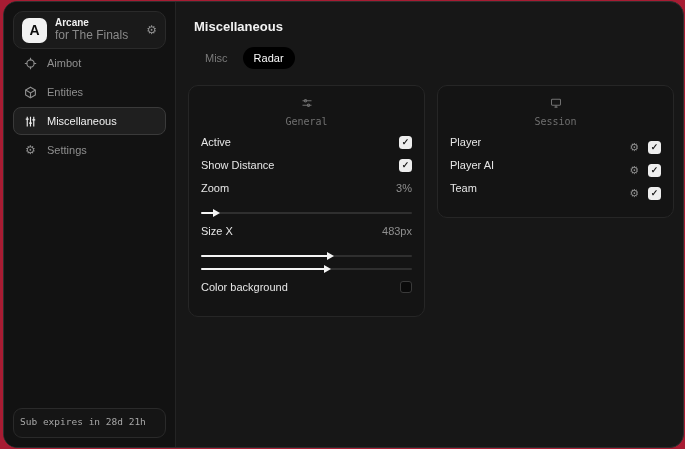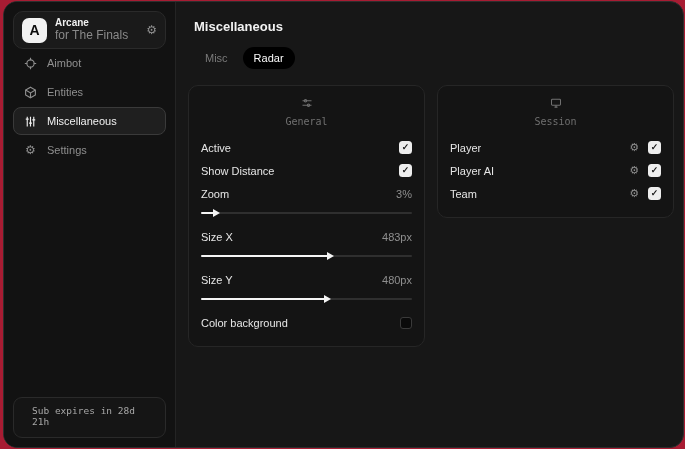--- a/index.html
+++ b/index.html
@@ -43,21 +43,21 @@
   .nav-item svg { width:13px; height:13px; stroke:#8f8f8f; fill:none; stroke-width:1.4; flex-shrink:0; }
   .nav-item.active {
     background:#1f1f1f; border:1px solid #3a3a3a; color:#f0f0f0;
   }
   .nav-item.active svg { stroke:#f0f0f0; }
   .nav-gear-glyph { font-family:"DejaVu Sans", sans-serif; font-size:12px; width:13px; text-align:center; }
 
   .sub-card {
     position:absolute; left:9px; right:9px; bottom:9px;
     background:#151515; border:1px solid #2a2a2a; border-radius:9px;
-    padding:7px 18px;
+    padding:7px 6px;
   }
   .sub-line1 { font-family:"DejaVu Sans Mono", monospace; font-size:9.5px; color:#a8a8a8; margin-bottom:3px; }
   .sub-line2 { font-size:9.5px; color:#e3e3e3; font-weight:bold; }
 
   
   .main { flex:1; padding:13px 12px; }
   .page-title { color:#f2f2f2; font-size:13px; font-weight:bold; margin:4px 0 0 6px; }
 
   .tabs { display:flex; align-items:center; gap:4px; margin:13px 0 16px 6px; }
   .tab { font-size:11px; color:#7a7a7a; padding:5px 11px; border-radius:12px; cursor:default; }
@@ -69,21 +69,21 @@
     border-radius:10px; padding:11px 12px 12px 12px;
   }
   .panel-header {
     display:flex; align-items:center; gap:7px;
     font-family:"DejaVu Sans Mono", monospace; font-size:10px; color:#707070;
     margin-bottom:9px;
     flex-direction:column;
   }
   .panel-header svg { width:12px; height:12px; stroke:#707070; fill:none; stroke-width:1.4; }
 
-  .row { display:flex; align-items:center; justify-content:space-between; height:23px; }
+  .row { display:flex; justify-content:space-between; height:23px; }
   .row-label { color:#e6e6e6; font-size:11px; }
   .row-value { color:#8f8f8f; font-size:11px; }
 
   .checkbox {
     width:13px; height:13px; background:#ededed; border-radius:3.5px;
     display:flex; align-items:center; justify-content:center; position:relative;
   }
   .checkbox.checked::after { content:'✓'; color:#141414; font-size:9px; font-weight:bold; line-height:1; }
 
   .slider-track { position:relative; height:2px; background:#2f2f2f; border-radius:1px; margin:7px 0 11px 0; }
@@ -198,24 +198,20 @@
 
         <div class="row">
           <span class="row-label">Size X</span>
           <span class="row-value">483px</span>
         </div>
         <div class="slider-track">
           <div class="slider-fill" style="width: 60%;"></div>
           <div class="slider-thumb" style="left: 60%;"></div>
         </div>
 
-        <div class="row">
-          <span class="row-label">Size Y</span>
-          <span class="row-value">480px</span>
-        </div>
         <div class="slider-track">
           <div class="slider-fill" style="width: 59%;"></div>
           <div class="slider-thumb" style="left: 59%;"></div>
         </div>
 
 
         <div class="row">
           <span class="row-label">Color background</span>
           <span class="swatch" style="background: rgb(10, 10, 10);"></span>
         </div>

